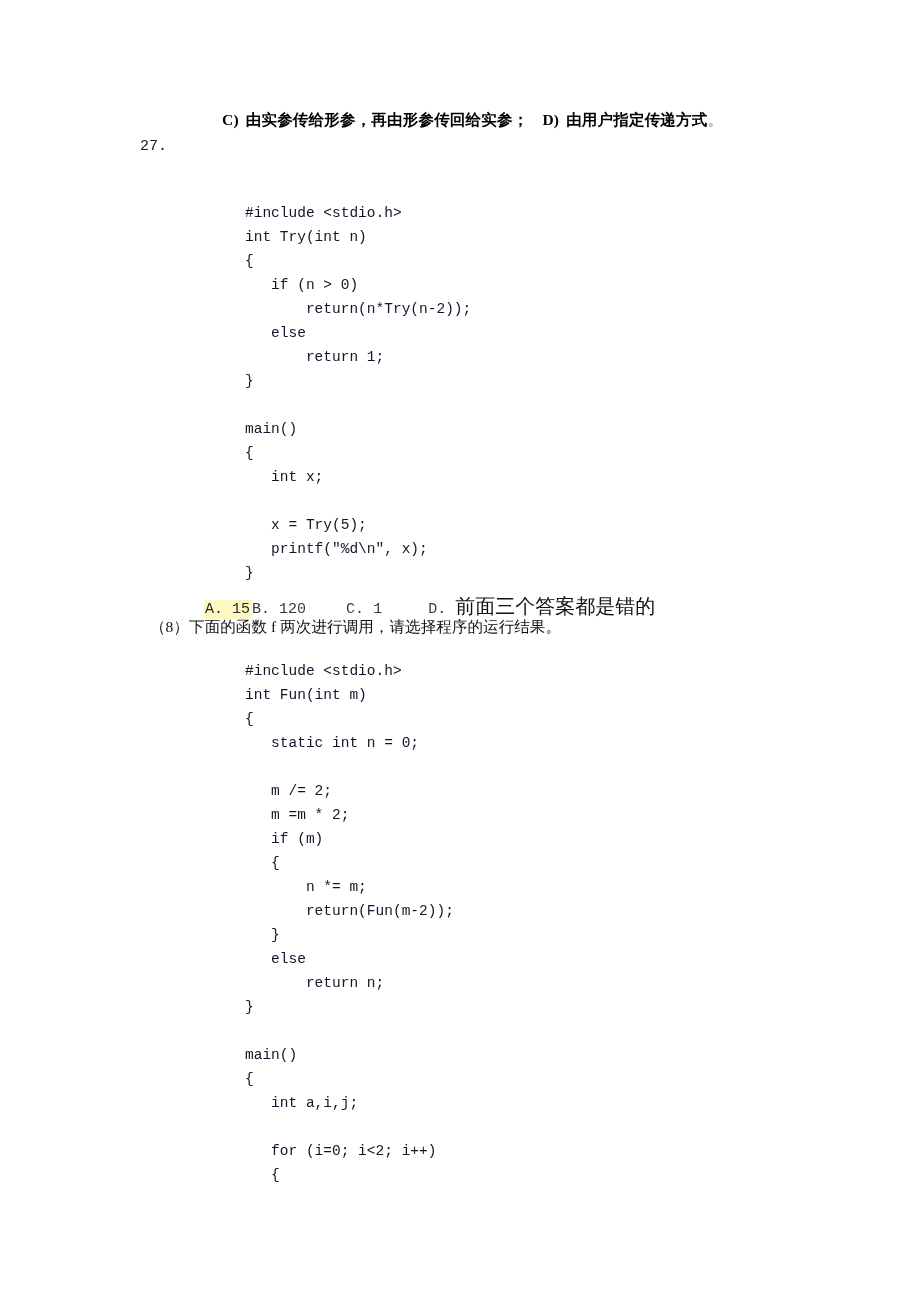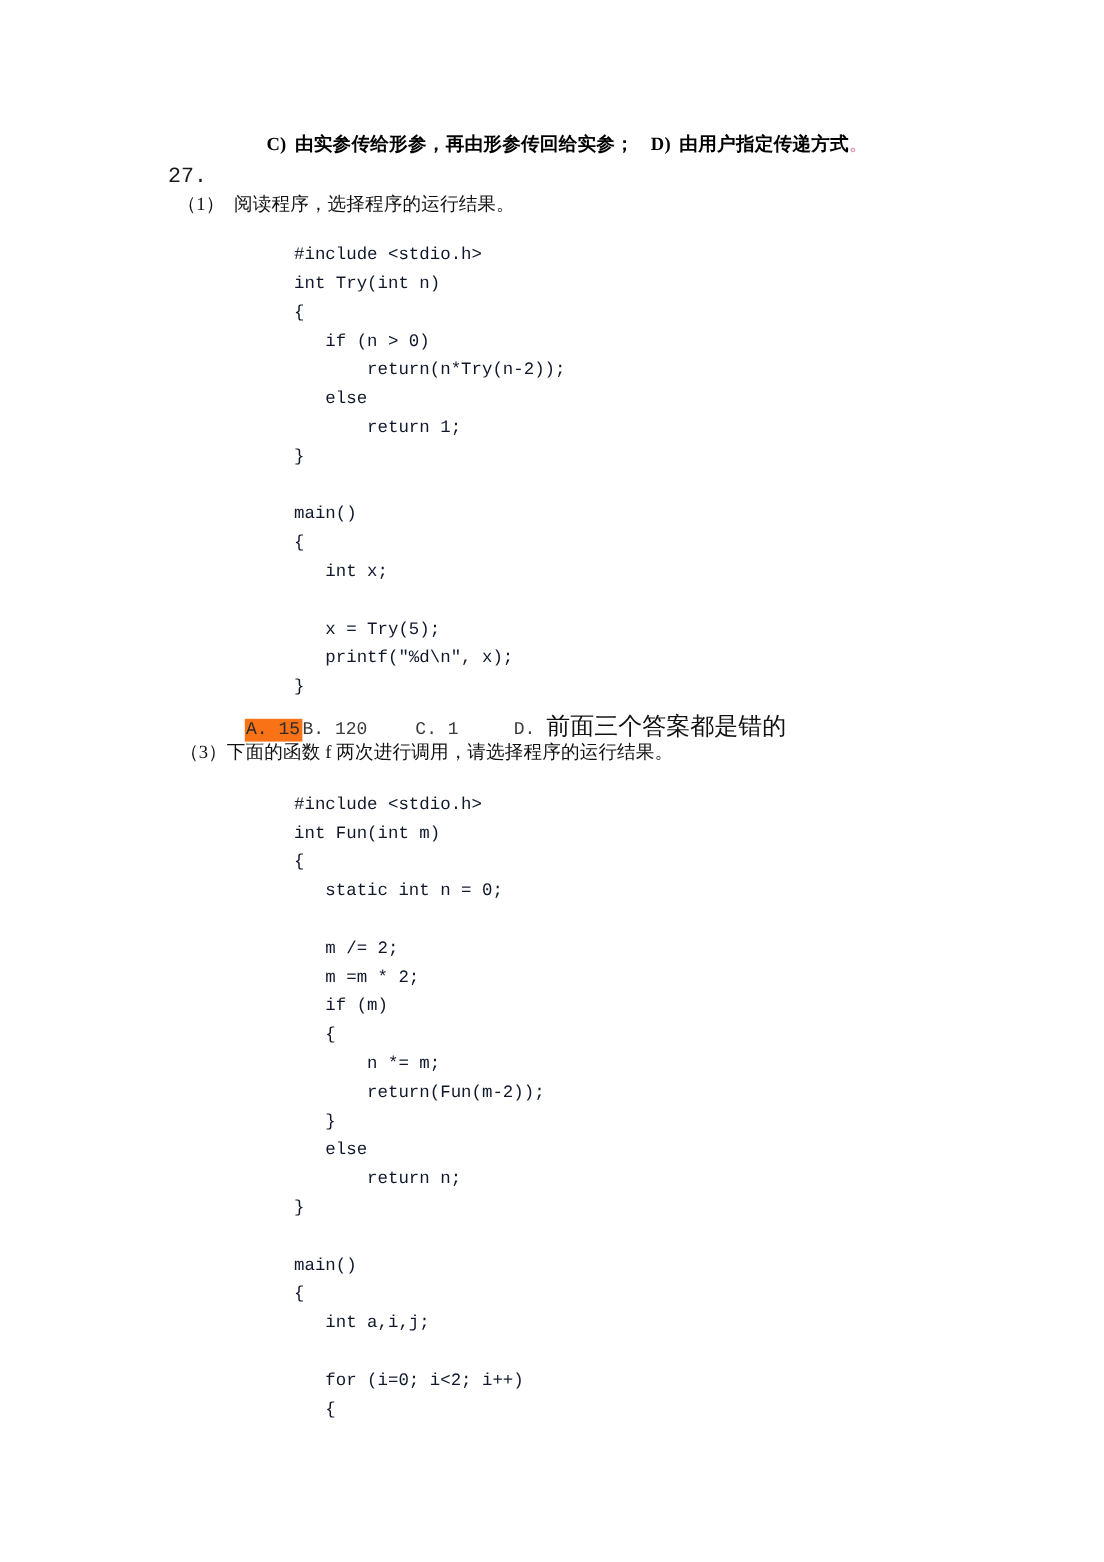--- a/index.html
+++ b/index.html
@@ -42,21 +42,21 @@
   .optline .gap-sm { display: inline-block; width: 7px; }
   .optline .gap-md { display: inline-block; width: 14px; }
   .pink-period { color: #d9a0be; }
 
   
   .qnum {
     position: absolute;
     left: 140px;
     top: 138px;
     font-family: "Liberation Mono", monospace;
-    font-size: 18px;
+    font-size: 15px;
     color: #1a1a1a;
     white-space: pre;
   }
 
   
   .prompt {
     position: absolute;
     font-family: "Liberation Serif", serif;
     font-size: 15.5px;
     color: #111111;
@@ -89,21 +89,21 @@
     color: #3a3a3a;
     white-space: pre;
     height: 24px;
     line-height: 24px;
   }
   .answers .ans {
     display: inline-block;
     white-space: pre;
   }
   .answers .hl {
-    background: #f97316;
+    background: #fef9c3;
     color: #2a2a2a;
     padding: 1px 2px 1px 1px;
   }
   .answers .a-b { }
   .answers .a-c { margin-left: 40px; }
   .answers .a-d { margin-left: 46px; }
   .answers .cn {
     font-family: "Liberation Serif", serif;
     font-size: 20px;
     color: #111111;
@@ -111,21 +111,20 @@
 </style>
 </head>
 <body>
 
 <div class="page">
 
   <div class="optline"><span class="lbl">C)</span><span class="gap-sm"></span><span>由实参传给形参，再由形参传回给实参；</span><span class="gap-md"></span><span class="lbl">D)</span><span class="gap-sm"></span><span>由用户指定传递方式</span><span class="pink-period">。</span></div>
 
   <div class="qnum">27.</div>
 
-  <div class="prompt prompt-1">（1）  阅读程序，选择程序的运行结果。</div>
 
   <pre class="code code-1">#include &lt;stdio.h&gt;
 int Try(int n)
 {
    if (n &gt; 0)
        return(n*Try(n-2));
    else
        return 1;
 }
 
@@ -134,21 +133,21 @@
    int x;
 
    x = Try(5);
    printf("%d\n", x);
 }</pre>
 
   <div class="answers">
     <span class="ans a-a"><span class="hl"><span>A.</span> <span>15</span></span></span><span class="ans a-b"><span>B.</span> <span>120</span></span><span class="ans a-c"><span>C.</span> <span>1</span></span><span class="ans a-d"><span>D.</span> <span class="cn">前面三个答案都是错的</span></span>
   </div>
 
-  <div class="prompt prompt-2">（3）下面的函数 f 两次进行调用，请选择程序的运行结果。</div>
+  <div class="prompt prompt-2">（8）下面的函数 f 两次进行调用，请选择程序的运行结果。</div>
 
   <pre class="code code-2">#include &lt;stdio.h&gt;
 int Fun(int m)
 {
    static int n = 0;
 
    m /= 2;
    m =m * 2;
    if (m)
    {

